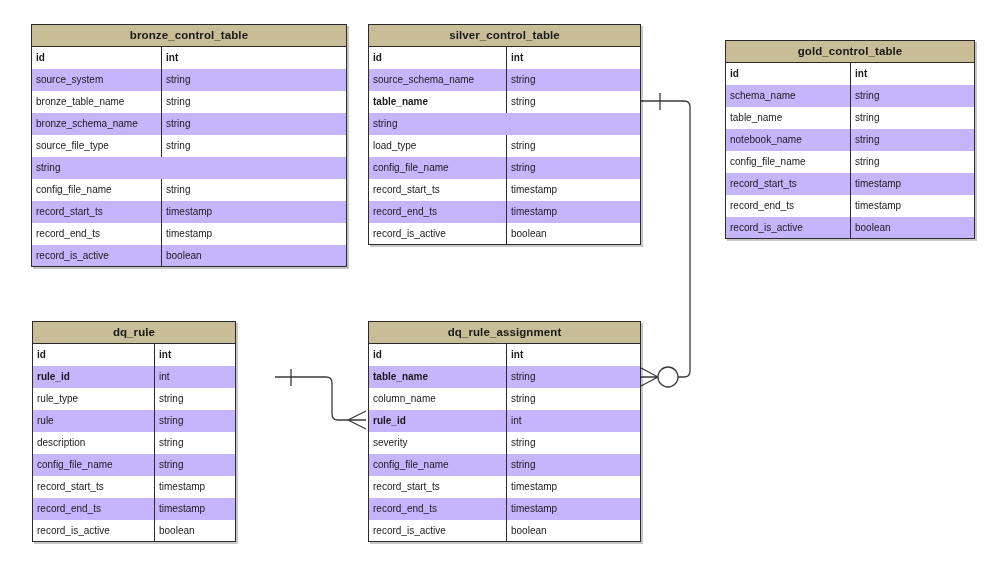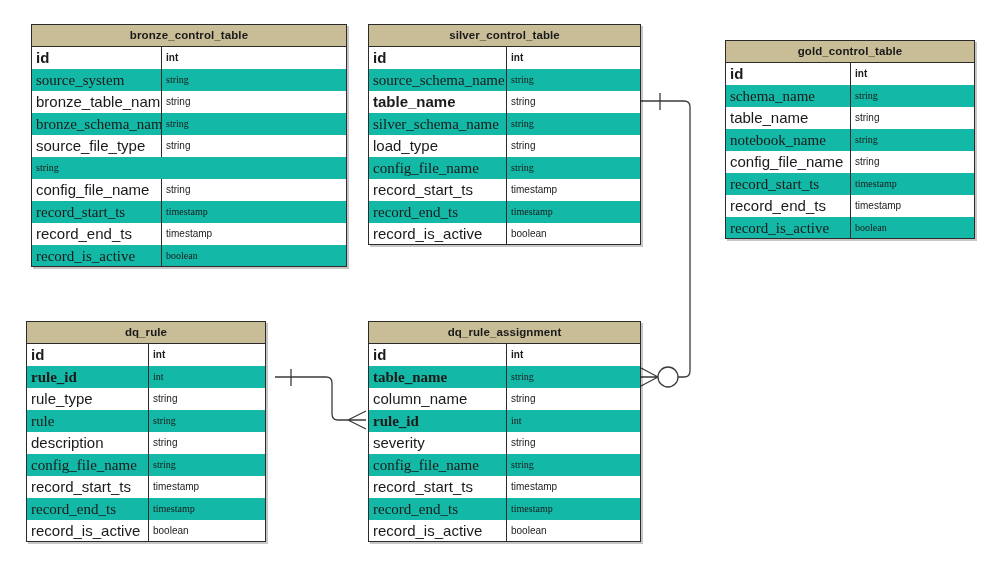--- a/index.html
+++ b/index.html
@@ -43,27 +43,26 @@
     position: relative;
   }
   .erow {
     display: flex;
     height: 22px;
     line-height: 22px;
     box-sizing: border-box;
     background: #ffffff;
   }
   .erow.alt {
-    background: #14b8a6;
-    font-family: Liberation Serif, serif;
+    background: #c4b5fd;
   }
   .cell-name {
     box-sizing: border-box;
     padding-left: 4px;
-    font-size: 15px;
+    font-size: 10px;
     color: #1a1a1a;
     white-space: nowrap;
     overflow: hidden;
     border-right: 1px solid #2b2b2b;
   }
   .cell-type {
     box-sizing: border-box;
     padding-left: 4px;
     font-size: 10px;
     color: #1a1a1a;
@@ -162,21 +161,20 @@
           </div>
           <div class="erow alt">
             <div class="cell-name" style="width: 138px; flex: 0 0 138px;">source_schema_name</div>
             <div class="cell-type">string</div>
           </div>
           <div class="erow">
             <div class="cell-name bold" style="width: 138px; flex: 0 0 138px;">table_name</div>
             <div class="cell-type">string</div>
           </div>
           <div class="erow alt">
-            <div class="cell-name" style="width: 138px; flex: 0 0 138px;">silver_schema_name</div>
             <div class="cell-type">string</div>
           </div>
           <div class="erow">
             <div class="cell-name" style="width: 138px; flex: 0 0 138px;">load_type</div>
             <div class="cell-type">string</div>
           </div>
           <div class="erow alt">
             <div class="cell-name" style="width: 138px; flex: 0 0 138px;">config_file_name</div>
             <div class="cell-type">string</div>
           </div>
@@ -224,21 +222,21 @@
           <div class="erow">
             <div class="cell-name" style="width: 125px; flex: 0 0 125px;">record_end_ts</div>
             <div class="cell-type">timestamp</div>
           </div>
           <div class="erow alt" style="height: 21px;">
             <div class="cell-name" style="width: 125px; flex: 0 0 125px;">record_is_active</div>
             <div class="cell-type">boolean</div>
           </div>
         </div>
       </div>
-      <div class="entity" style="left: 26px; top: 321px; width: 240px;">
+      <div class="entity" style="left: 32px; top: 321px; width: 204px;">
         <div class="entity-header">dq_rule</div>
         <div class="entity-rows">
           <div class="erow">
             <div class="cell-name bold" style="width: 122px; flex: 0 0 122px;">id</div>
             <div class="cell-type bold">int</div>
           </div>
           <div class="erow alt">
             <div class="cell-name bold" style="width: 122px; flex: 0 0 122px;">rule_id</div>
             <div class="cell-type">int</div>
           </div>

